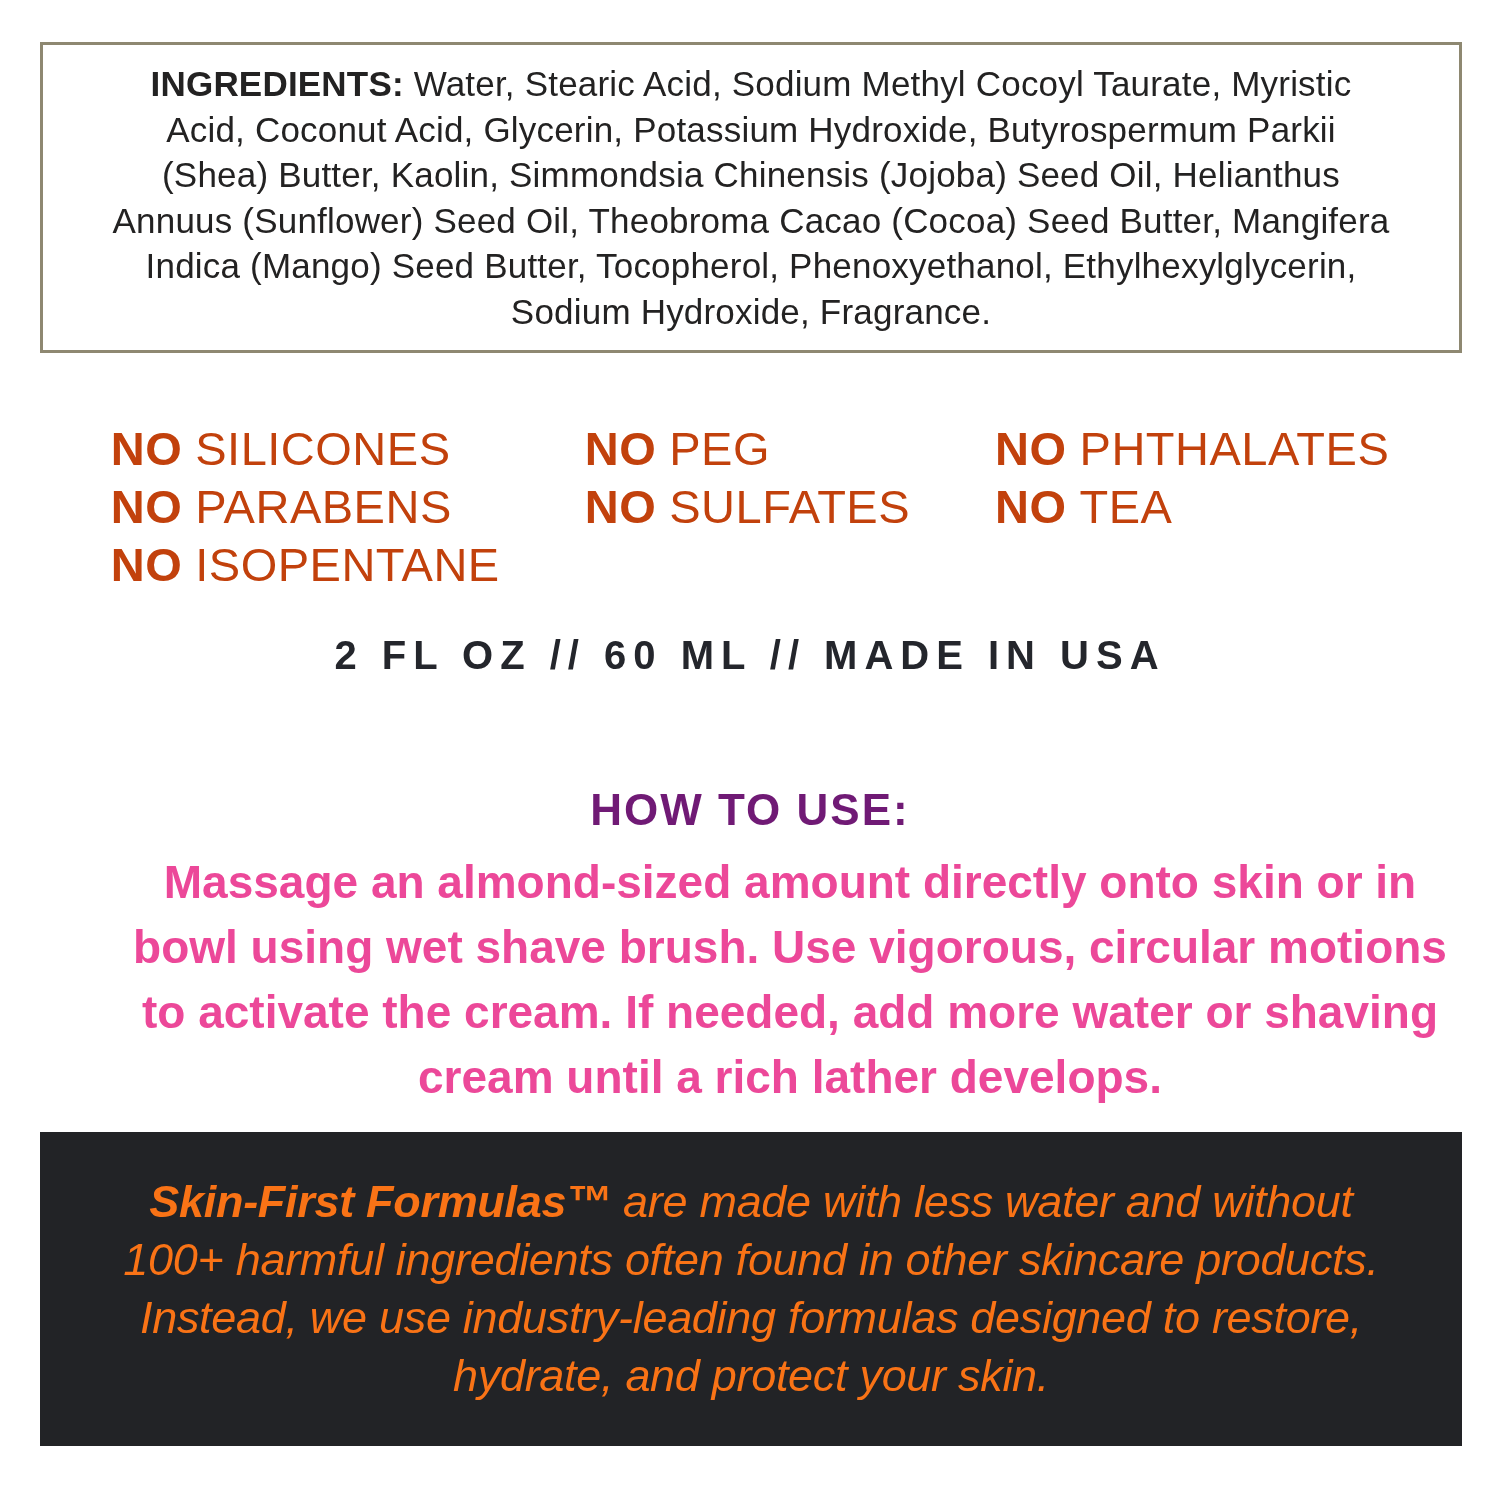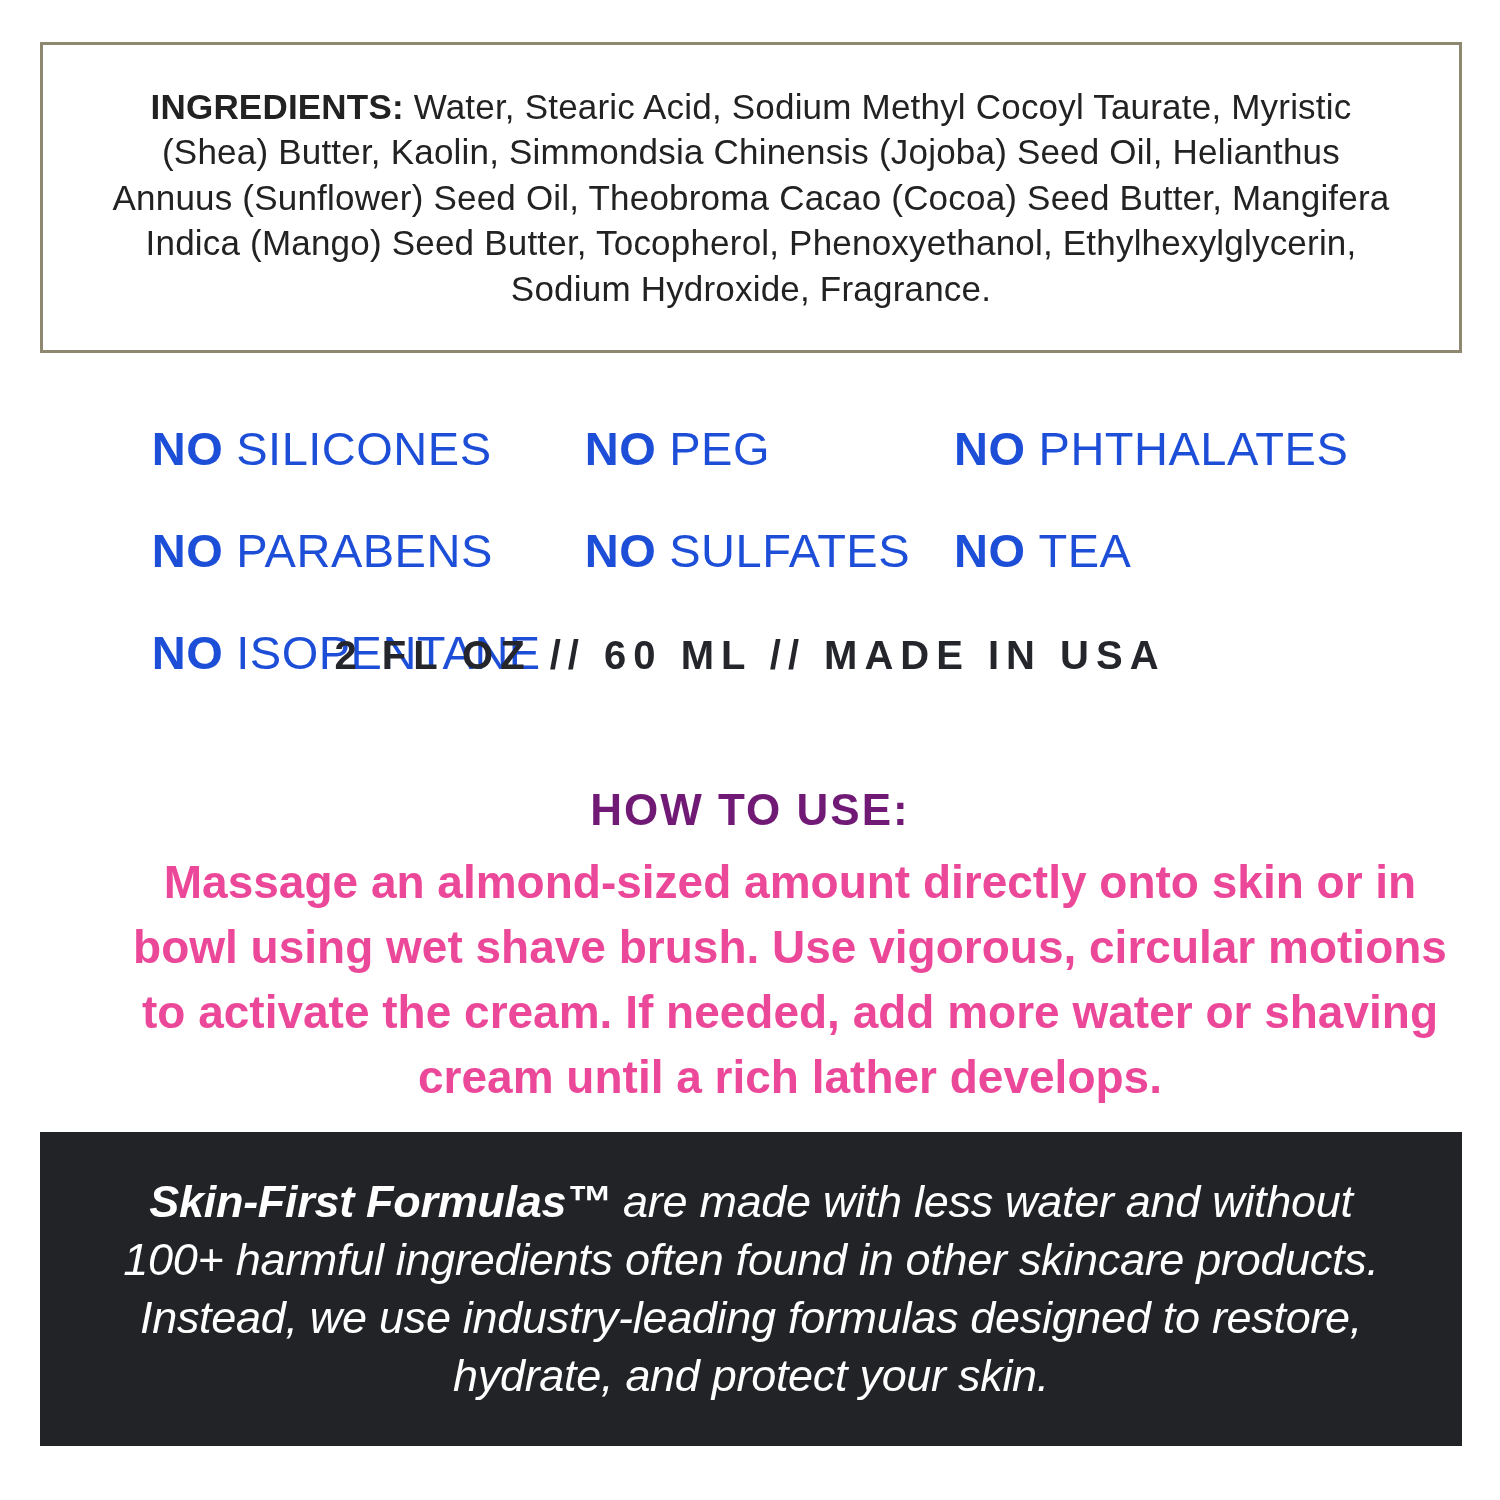--- a/index.html
+++ b/index.html
@@ -24,22 +24,21 @@
   }
   .ing-line{margin:1px;white-space:nowrap;}
   .ing-heading{font-weight:bold;}
 
   
   .no-grid{
     position:absolute;top:420px;left:0;width:100%;
     display:grid;grid-template-columns:auto auto auto;
     column-gap:85px;justify-content:center;justify-items:start;
     font-size:47px;line-height:58px;letter-spacing:0.5px;
-    color:#1d4ed8;
-    gap:44px;
+    color:#c2410c;
   }
   .claim{white-space:nowrap;}
   .claim .no{font-weight:bold;margin-right:13px;}
 
   
   .size-line{
     position:absolute;top:633px;left:0;width:100%;
     text-align:center;font-weight:bold;
     font-size:40px;letter-spacing:7px;
     color:#24262c;
@@ -57,36 +56,37 @@
     text-align:center;
     font-size:46px;line-height:65px;font-weight:700;
     color:#ec4899;
     margin-left:40px;
   }
   .howto-line{margin:0;white-space:nowrap;}
 
   
   .formula-box{
     position:absolute;left:40px;top:1132px;width:1422px;height:314px;
-    background:#222326;color:#ffffff;box-sizing:border-box;
+    background:#222326;color:#f97316;box-sizing:border-box;
     display:flex;flex-direction:column;justify-content:center;
     text-align:center;font-style:italic;
     font-size:45px;line-height:58px;letter-spacing:-0.3px;
     padding:0 20px;
   }
   .f-line{margin:0;white-space:nowrap;}
   .f-lead{font-weight:bold;}
 </style>
 </head>
 <body>
 
 <div class="page">
 
   <div class="ingredients-box">
     <p class="ing-line"><span class="ing-heading">INGREDIENTS:</span><span> Water, Stearic Acid, Sodium Methyl Cocoyl Taurate, Myristic</span></p>
+    <p class="ing-line">Acid, Coconut Acid, Glycerin, Potassium Hydroxide, Butyrospermum Parkii</p>
     <p class="ing-line">(Shea) Butter, Kaolin, Simmondsia Chinensis (Jojoba) Seed Oil, Helianthus</p>
     <p class="ing-line">Annuus (Sunflower) Seed Oil, Theobroma Cacao (Cocoa) Seed Butter, Mangifera</p>
     <p class="ing-line">Indica (Mango) Seed Butter, Tocopherol, Phenoxyethanol, Ethylhexylglycerin,</p>
     <p class="ing-line">Sodium Hydroxide, Fragrance.</p>
   </div>
 
   <div class="no-grid">
     <div class="claim"><span class="no">NO</span><span>SILICONES</span></div>
     <div class="claim"><span class="no">NO</span><span>PEG</span></div>
     <div class="claim"><span class="no">NO</span><span>PHTHALATES</span></div>

